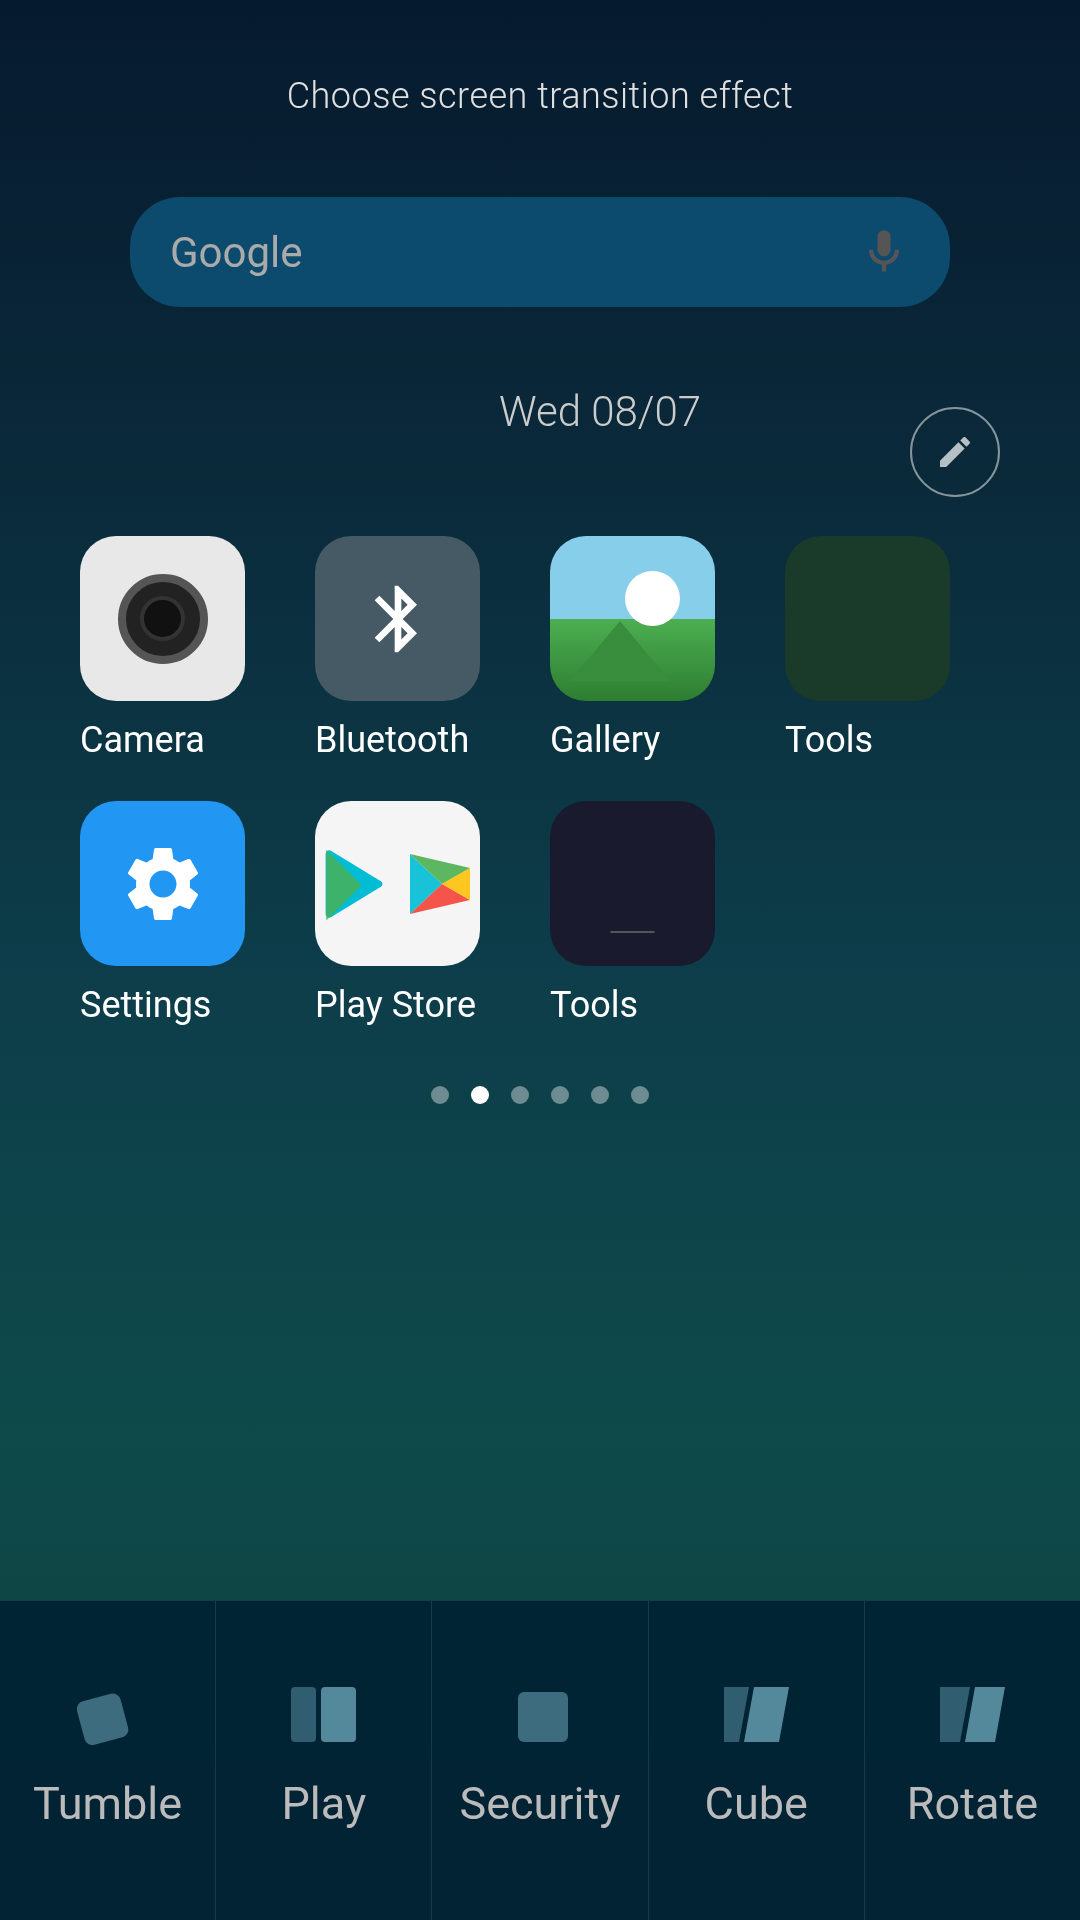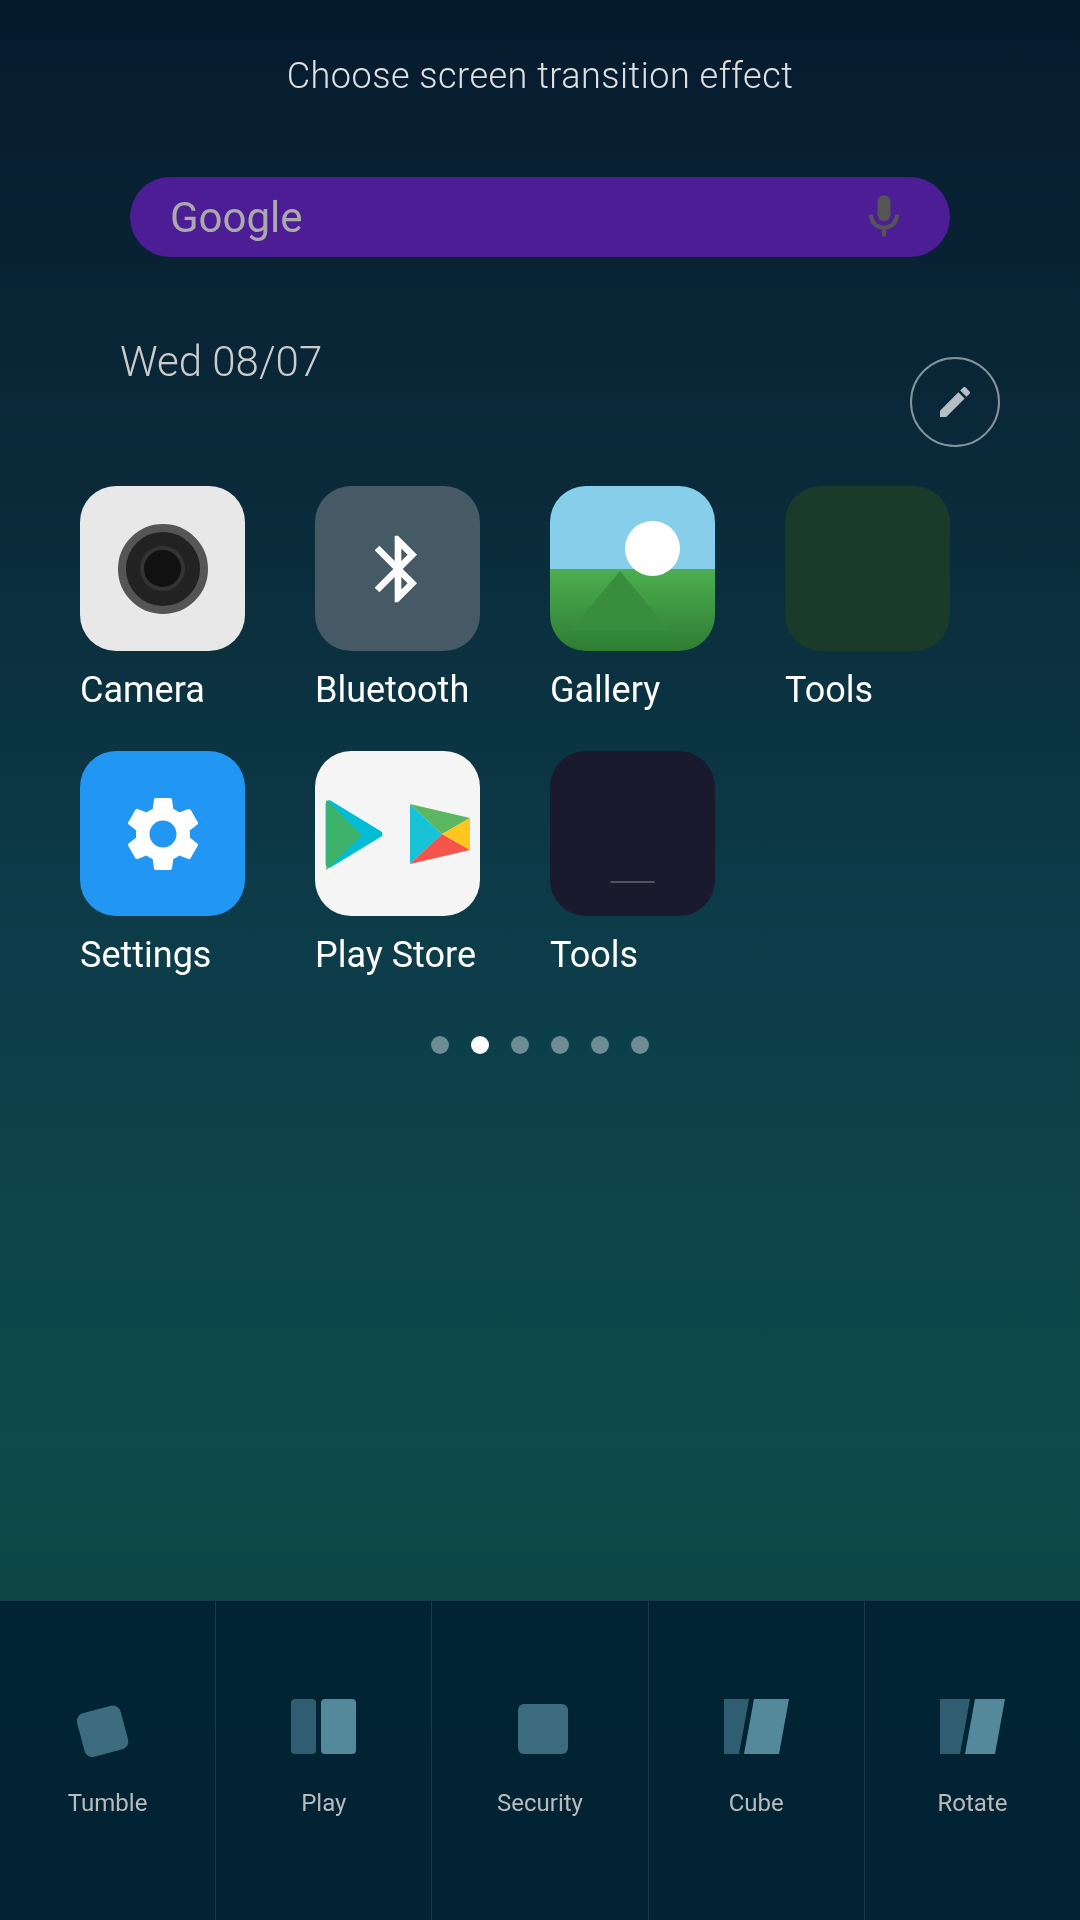--- a/index.html
+++ b/index.html
@@ -9,39 +9,39 @@
       height: 1920px;
       overflow: hidden;
       font-family: 'Roboto', Arial, sans-serif;
       background: linear-gradient(180deg, #061a2e 0%, #0a2a3a 25%, #0d3d4a 50%, #0e4a4a 75%, #0b3d3a 100%);
       color: white;
       position: relative;
     }
 
     .top-bar {
       text-align: center;
-      padding-top: 55px;
+      padding-top: 75px;
       font-size: 36px;
       font-weight: 300;
       color: #e0e0e0;
       letter-spacing: 0.5px;
     }
 
     .search-bar-container {
       margin: 80px auto 0;
       width: 820px;
     }
 
     .search-bar {
-      background: #4c1d95;
+      background: #0c4a6e;
       border-radius: 50px;
       display: flex;
       align-items: center;
       padding: 8px 40px;
-      height: 80px;
+      height: 110px;
     }
 
     .search-bar-text {
       flex: 1;
       font-size: 42px;
       color: #aaa;
       font-weight: 400;
     }
 
     .mic-icon {
@@ -61,20 +61,21 @@
       font-weight: 200;
       line-height: 1;
       letter-spacing: -5px;
     }
 
     .clock-date {
       font-size: 42px;
       font-weight: 300;
       color: #ccc;
       margin-top: 10px;
+      text-align: center;
     }
 
     .edit-icon-btn {
       position: absolute;
       right: 80px;
       top: 20px;
       width: 90px;
       height: 90px;
       border-radius: 50%;
       border: 2px solid rgba(255,255,255,0.5);
@@ -257,21 +258,21 @@
       cursor: pointer;
       padding: 30px 0 40px;
       gap: 30px;
     }
 
     .transition-item:not(:last-child) {
       border-right: 1px solid rgba(255,255,255,0.1);
     }
 
     .transition-label {
-      font-size: 24px;
+      font-size: 45px;
       color: #bbb;
     }
   </style>
 </head>
 <body>
 
 <div class="top-bar">Choose screen transition effect</div>
 
 <div class="search-bar-container">
   <div class="search-bar">

